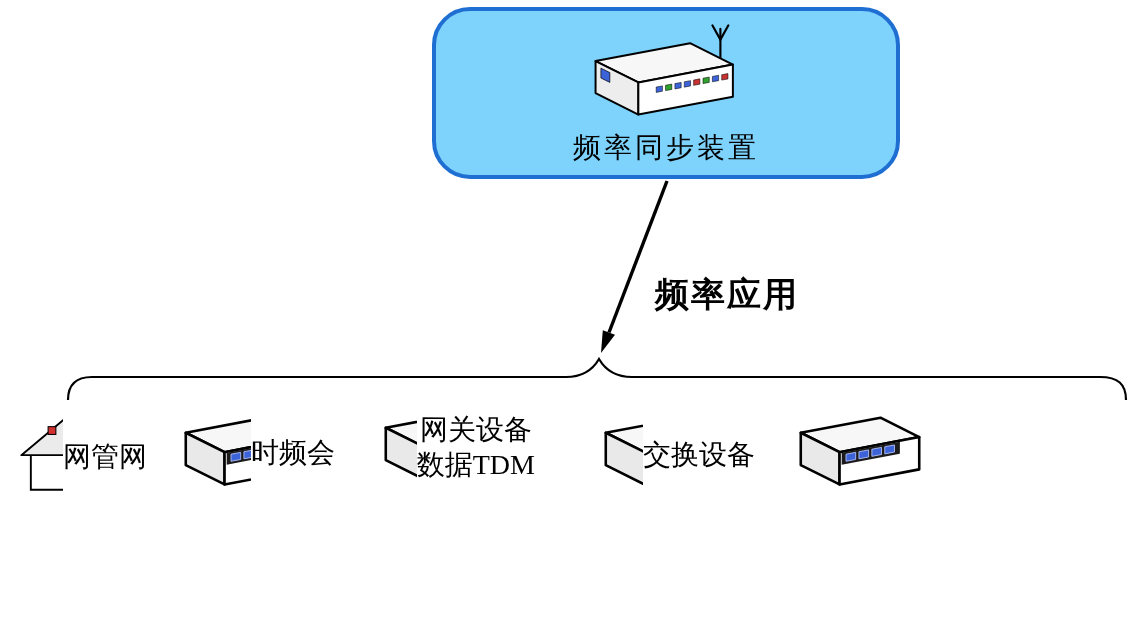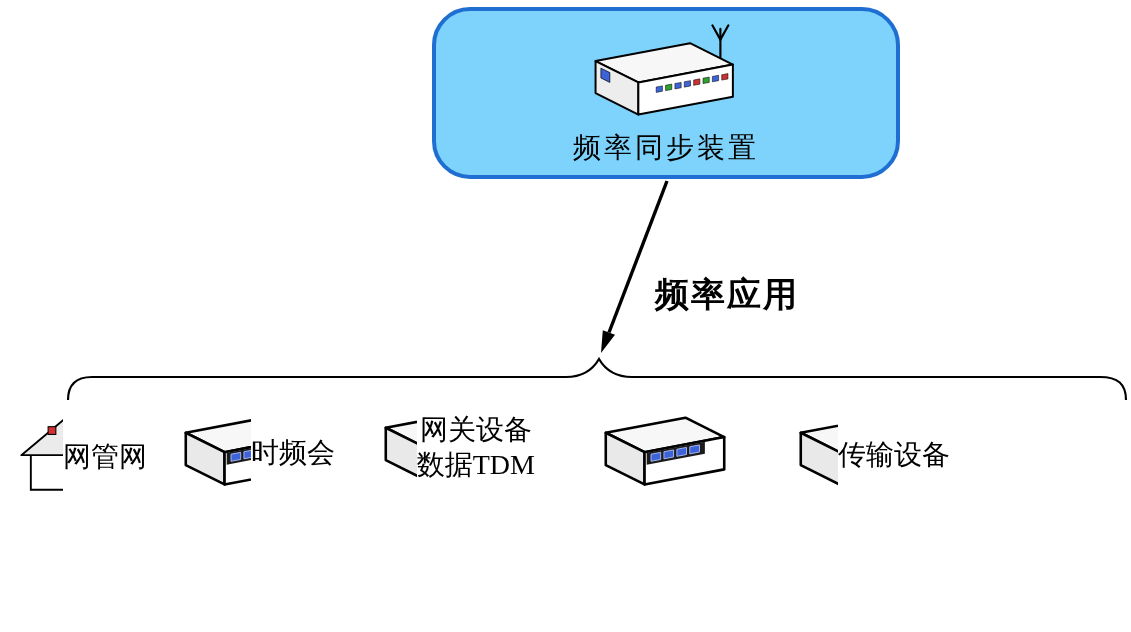--- a/index.html
+++ b/index.html
@@ -128,25 +128,25 @@
     <div class="device-label" style="margin-top:4px">
       <div>网关设备</div>
       <div>数据TDM</div>
     </div>
   </div>
 
   <div class="abs device" style="left:595px;top:396px;width:160px">
     <svg width="140" height="108">
       <use href="#sym-server" width="140" height="108"></use>
     </svg>
+    <div class="device-label" style="margin-top:8px">
+      <div>交换设备</div>
+    </div>
   </div>
 
   <div class="abs device" style="left:790px;top:396px;width:160px">
     <svg width="140" height="108">
       <use href="#sym-server" width="140" height="108"></use>
     </svg>
-    <div class="device-label" style="margin-top:8px">
-      <div>传输设备</div>
-    </div>
   </div>
 
 
 </div>
 
 </body></html>

